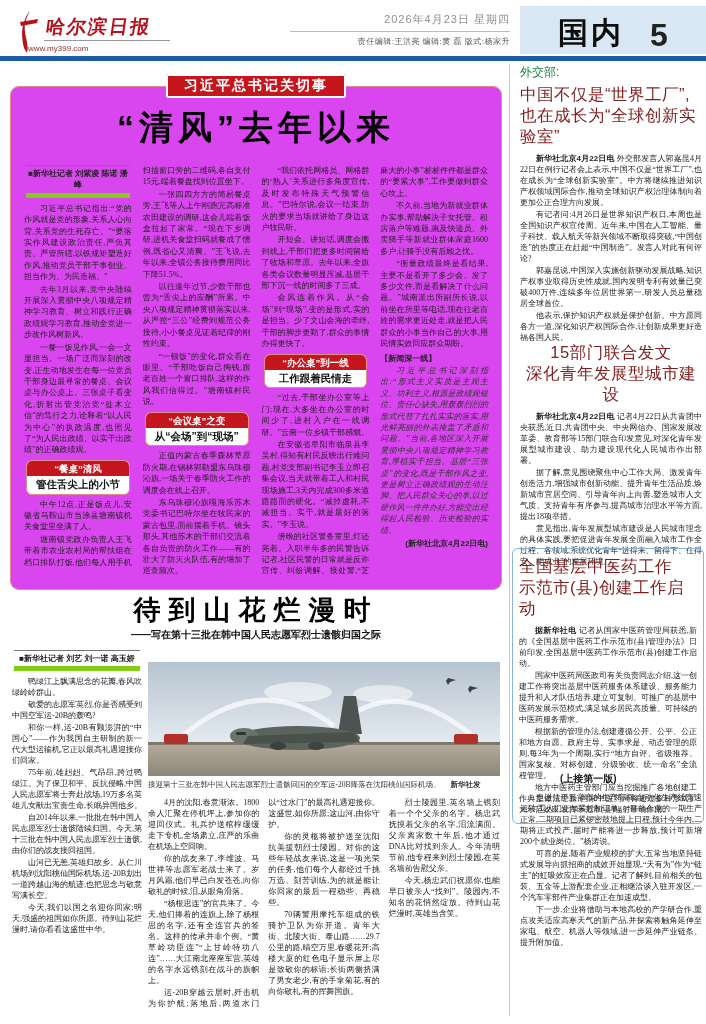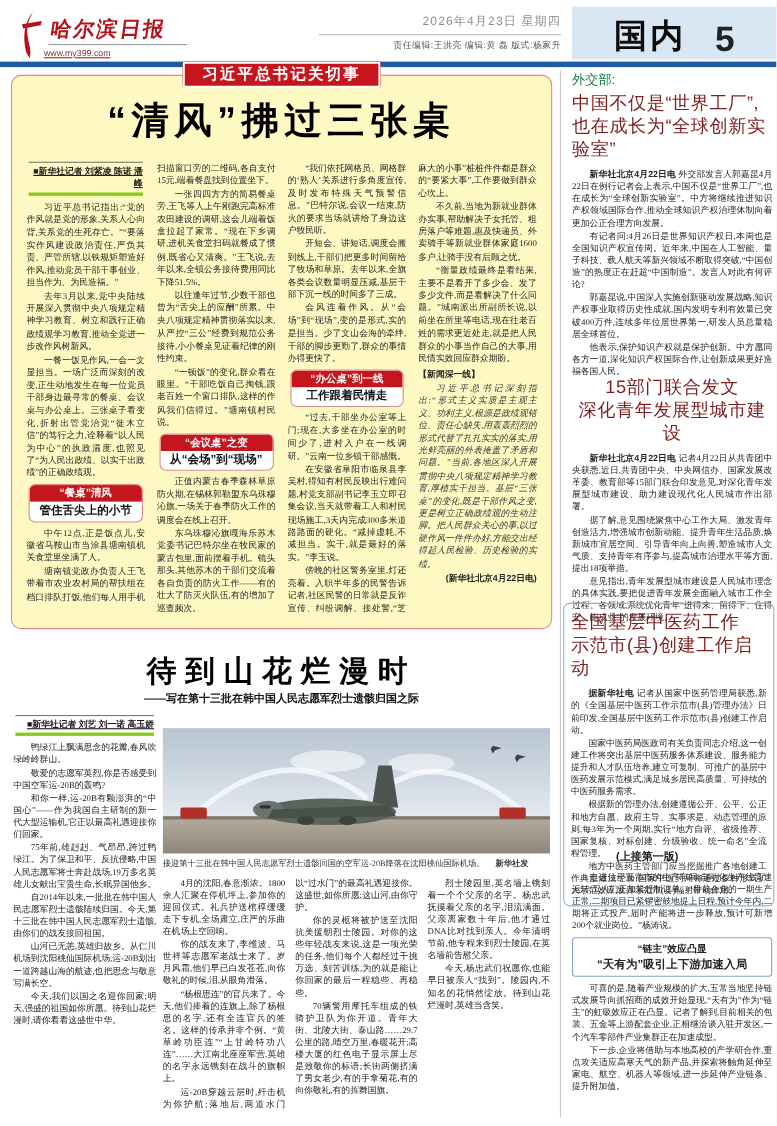--- a/index.html
+++ b/index.html
@@ -5,38 +5,38 @@
   html,body{margin:0;padding:0;background:#f2f2f0;}
   #page{position:relative;width:706px;height:1024px;background:#ffffff;overflow:hidden;
         font-family:"Liberation Sans","DejaVu Sans",sans-serif;color:#1a1a1a;}
   
   #masthead{position:absolute;left:0;top:0;width:706px;height:55px;}
   #logo-wrap{position:absolute;left:16px;top:10px;width:160px;}
   #brush{position:absolute;left:0;top:0;}
   #logo-text{position:absolute;left:30px;top:4px;font-size:19px;font-weight:bold;color:#b5121b;
              transform:skewX(-8deg);letter-spacing:2px;font-family:"Liberation Serif","DejaVu Serif",serif;}
   #logo-rule{position:absolute;left:28px;top:30px;width:126px;height:1px;background:#999;}
-  #site-url{position:absolute;left:24px;top:34px;font-size:8px;color:#8a3030;text-decoration:underline;}
+  #site-url{position:absolute;left:12px;top:34px;font-size:8px;color:#8a3030;}
   #head-right{position:absolute;right:196px;top:12px;width:220px;text-align:right;}
   #date-line{font-size:11px;color:#8f8f8f;letter-spacing:1px;}
   #head-rule{margin-top:4px;height:1px;background:#bbb;}
   #editors-line{margin-top:4px;font-size:8px;color:#555;letter-spacing:0.5px;}
   #section-box{position:absolute;right:0;top:6px;width:186px;height:48px;background:#d9e7f4;
                display:flex;align-items:flex-end;justify-content:center;gap:26px;}
   #section-label{font-size:30px;font-weight:900;color:#0d0d0d;letter-spacing:3px;}
   #page-num{font-size:32px;font-weight:bold;color:#222;}
   #blue-bar{position:absolute;left:0;top:56px;width:706px;height:5px;background:#1d5ca3;}
   
   .bp{margin:0 0 1px 0;text-indent:2em;text-align:justify;
       font-family:"Liberation Serif","DejaVu Serif",serif;}
-  .byline{border-top:1px solid #777;border-bottom:3px solid #84cc16;text-align:right;
-          font-weight:bold;padding:2px 0;margin:0 2px 5px 2px;font-size:8px;text-decoration:underline;}
-  
-  #main-box{position:absolute;left:10px;top:68px;width:490px;height:502px;
-            border:1px solid #e28a8a;border-radius:9px;background:#fef9c3;}
+  .byline{border-top:1px solid #777;border-bottom:5px solid #84cc16;text-align:center;
+          font-weight:bold;padding:2px 0;margin:0 2px 5px 2px;font-size:8px;}
+  
+  #main-box{position:absolute;left:10px;top:86px;width:490px;height:502px;
+            border:1px solid #e28a8a;border-radius:9px;background:#d946ef;}
   #main-kicker{position:absolute;top:-13px;left:50%;transform:translateX(-50%);
                background:#c5161d;color:#fff;font-size:14px;font-weight:bold;letter-spacing:2px;
                padding:3px 18px;border-radius:2px;box-shadow:0 0 0 2px #fff inset;white-space:nowrap;}
   #main-headline{margin-top:18px;text-align:center;font-size:34px;font-weight:900;
                  letter-spacing:5px;color:#000;}
   #main-cols{position:absolute;left:13px;right:13px;top:78px;bottom:8px;
              column-count:4;column-gap:11px;column-fill:auto;
              font-size:8px;line-height:11.4px;color:#222;}
   .subbox{border:1px solid #e28a8a;border-radius:6px;overflow:hidden;margin:4px 2px;
           break-inside:avoid;text-align:center;background:#fff;}
@@ -95,21 +95,21 @@
     </div>
     <div id="section-box">
       <span id="section-label">国内</span>
       <span id="page-num">5</span>
     </div>
   </div>
   <div id="blue-bar"></div>
 
   <div id="main-box">
     <div id="main-kicker">习近平总书记关切事</div>
-    <div id="main-headline">“清风”拂过三张桌</div>
+    <div id="main-headline">“清风”去年以来</div>
     <div id="main-cols">
         <div class="byline">■新华社记者 刘紫凌 陈诺 潘峰</div>
         <p class="bp">习近平总书记指出:“党的作风就是党的形象,关系人心向背,关系党的生死存亡。”“要落实作风建设政治责任,严负其责、严管所辖,以铁规矩塑造好作风,推动党员干部干事创业、担当作为、为民造福。”</p>
         <p class="bp">去年3月以来,党中央陆续开展深入贯彻中央八项规定精神学习教育、树立和践行正确政绩观学习教育,推动全党进一步改作风树新风。</p>
         <p class="bp">一餐一饭见作风,一会一文显担当。一场广泛而深刻的改变,正生动地发生在每一位党员干部身边最寻常的餐桌、会议桌与办公桌上。三张桌子看变化,折射出管党治党“徙木立信”的笃行之力,诠释着“以人民为中心”的执政温度,也照见了“为人民出政绩、以实干出政绩”的正确政绩观。</p>
         <div class="subbox">
           <div class="r1">“餐桌”清风</div>
           <div class="r2">管住舌尖上的小节</div>
         </div>
         <p class="bp">中午12点,正是饭点儿,安徽省马鞍山市当涂县塘南镇机关食堂里坐满了人。</p>
@@ -174,24 +174,20 @@
         <p class="bp">根据新的管理办法,创建遵循公开、公平、公正和地方自愿、政府主导、实事求是、动态管理的原则,每3年为一个周期,实行“地方自评、省级推荐、国家复核、对标创建、分级验收、统一命名”全流程管理。</p>
         <p class="bp">地方中医药主管部门应当挖掘推广各地创建工作典型做法经验;国家中医药局将通过多种形式扩大示范效应,发挥示范市(县)辐射带动作用。</p>
       </div>
   </div>
 
   <div class="r-art" style="top:772px;" id="art-cont">
     <div id="cont-lead">(上接第一版)</div>
     <div class="r-body">
         <p class="bp">走进位于五常市的生产车间,自动化生产线高速运转,工人们正加紧赶制订单。“目前企业的一期生产正常,二期项目已紧锣密鼓地提上日程,预计今年内,二期将正式投产,届时产能将进一步释放,预计可新增200个就业岗位。”杨涛说。</p>
       </div>
-    <div id="cont-box">
-      <div class="c1">“链主”效应凸显</div>
-      <div class="c2">“天有为”吸引上下游加速入局</div>
-    </div>
     <div class="r-body" style="margin-top:0;">
         <p class="bp">可喜的是,随着产业规模的扩大,五常当地坚持链式发展导向抓招商的成效开始显现,“天有为”作为“链主”的虹吸效应正在凸显。记者了解到,目前相关的包装、五金等上游配套企业,正相继洽谈入驻开发区,一个汽车零部件产业集群正在加速成型。</p>
         <p class="bp">下一步,企业将借助与本地高校的产学研合作,重点攻关适应高寒天气的新产品,并探索将触角延伸至家电、航空、机器人等领域,进一步延伸产业链条、提升附加值。</p>
       </div>
   </div>
 
   <div id="bot-head">待到山花烂漫时</div>
   <div id="bot-sub">——写在第十三批在韩中国人民志愿军烈士遗骸归国之际</div>
 
   <div id="bot-left">

